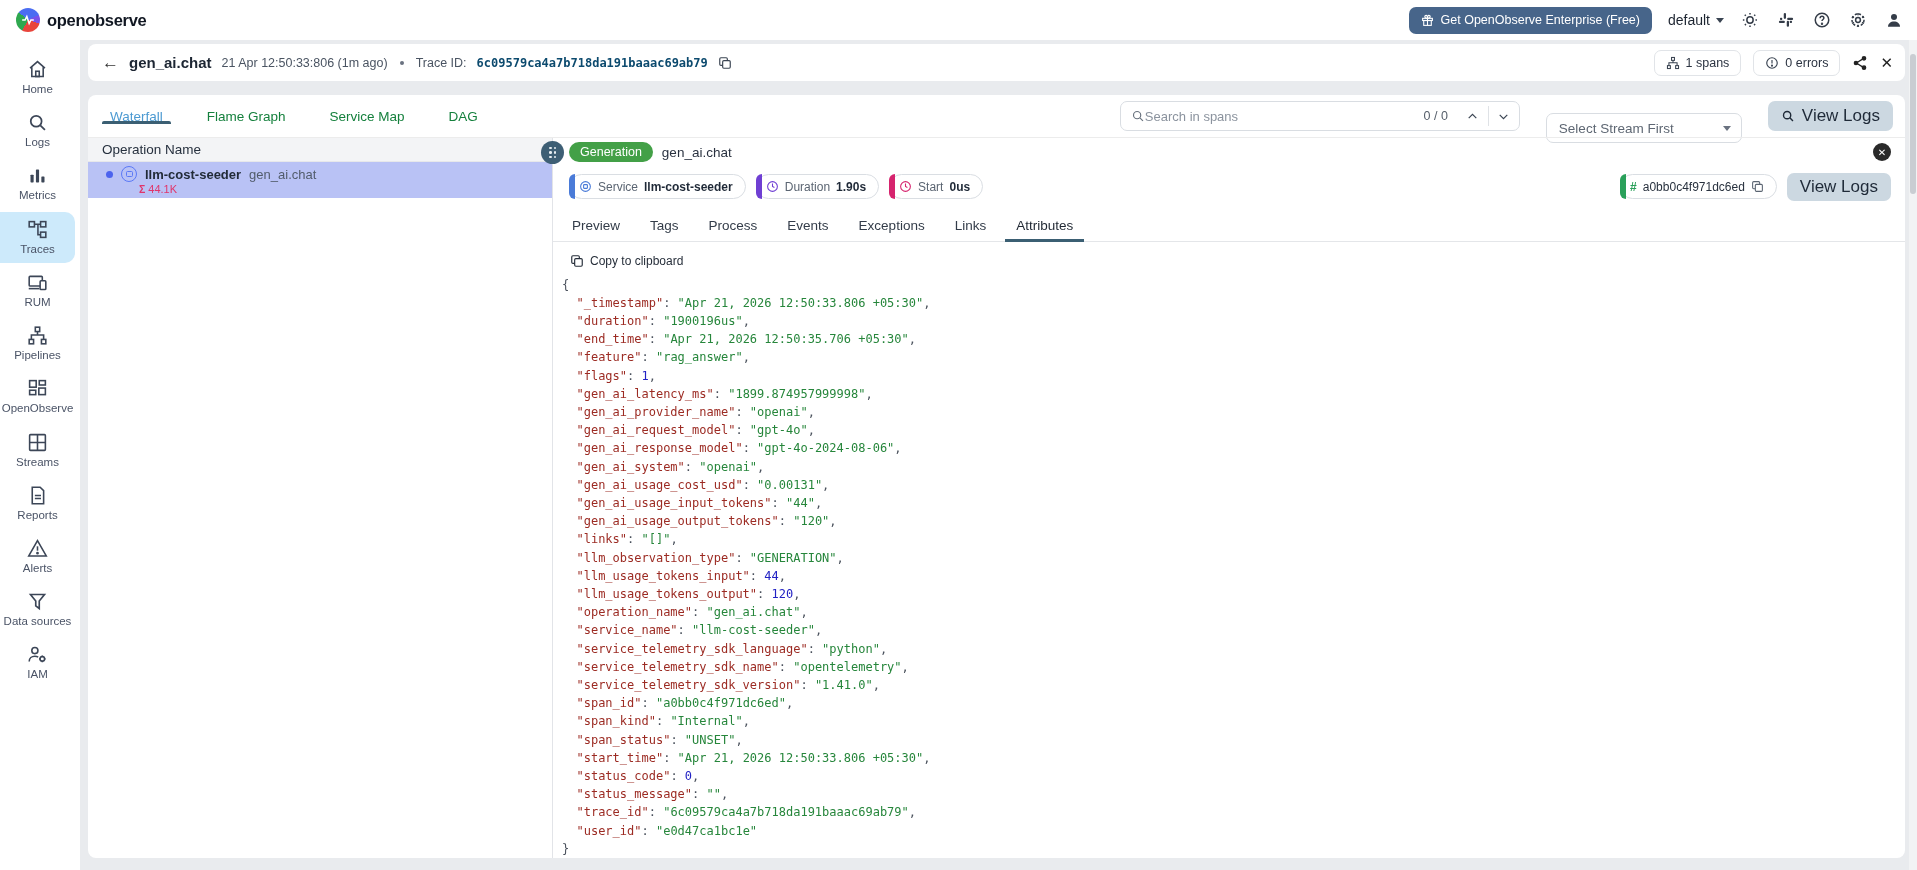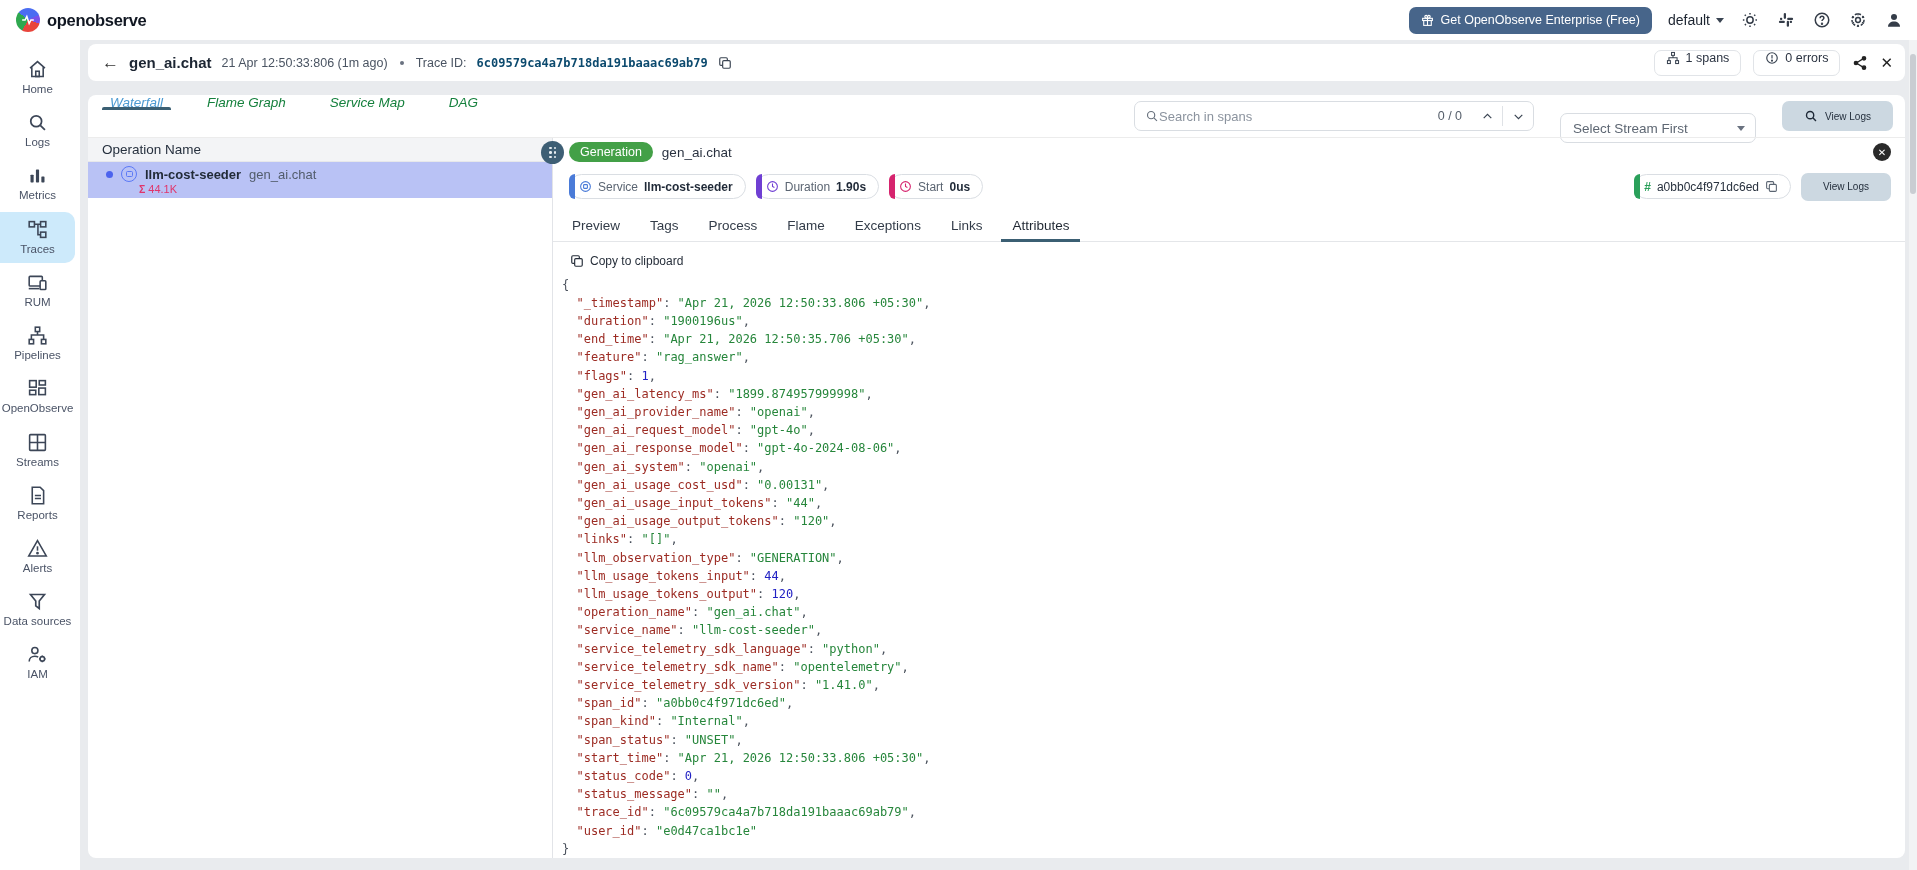--- a/index.html
+++ b/index.html
@@ -36,42 +36,42 @@
   .tc-left { display:flex; align-items:center; gap:10px; }
   .back-arrow { font-size:17px; color:#333; cursor:pointer; line-height:1; }
   .trace-title { font-size:15px; font-weight:bold; color:#1d2633; }
   .trace-time { font-size:12.5px; color:#4a5462; }
   .dot-sep { width:4px; height:4px; border-radius:50%; background:#6a7280; margin:0 2px; }
   .trace-id-label { font-size:12.5px; color:#4a5462; }
   .trace-id { font-family:"DejaVu Sans Mono", monospace; font-size:12px; font-weight:bold; color:#0c4a6e; }
   .copy-ic { cursor:pointer; display:inline-flex; }
   .copy-ic svg { width:14px; height:14px; }
   .tc-right { display:flex; align-items:center; gap:12px; }
-  .chip { border:1px solid #e1e4e8; border-radius:7px; height:26px; display:flex; gap:6px; padding:0 11px; font-size:12.5px; color:#2c3442; }
+  .chip { border:1px solid #e1e4e8; border-radius:7px; height:26px; display:flex; align-items:center; gap:6px; padding:0 11px; font-size:12.5px; color:#2c3442; }
   .chip svg { width:14px; height:14px; }
   .hdr-action { cursor:pointer; display:flex; align-items:center; }
   .hdr-action svg { width:16px; height:16px; }
   .x-glyph { font-size:15px; color:#222; }
 
   
   .content-card { background:#fff; border-radius:8px; margin-top:14px; flex:1; display:flex; flex-direction:column; min-height:0; margin-bottom:12px; overflow:hidden; }
   .toolbar { height:42px; display:flex; align-items:center; justify-content:space-between; padding:0 12px 0 0; flex-shrink:0; }
-  .view-tabs { display:flex; align-items:flex-start; height:100%;font-style:italic; }
+  .view-tabs { display:flex; align-items:center; height:100%; }
   .vtab { display:flex; align-items:center; padding:0 22px; font-size:13.5px; color:#15803d; cursor:pointer; position:relative; }
   .vtab.active { color:#4c9ad2; }
   .vtab.active::after { content:""; position:absolute; left:14px; right:14px; bottom:0; height:3px; background:#3b5f73; border-radius:2px 2px 0 0; }
   .toolbar-right { display:flex; align-items:center; gap:26px; }
   .searchbox { display:flex; align-items:center; border:1px solid #d9dde2; border-radius:7px; height:30px; width:400px; padding:0 0 0 10px; color:#69727e; }
   .searchbox input { border:none; outline:none; flex:1; font-size:13px; font-family:inherit; color:#2a3240; background:transparent; }
   .searchbox input::placeholder { color:#8b939e; }
   .sb-counter { font-size:12.5px; color:#555e6a; padding:0 10px; white-space:nowrap; }
   .sb-btn { width:30px; height:28px; display:flex; align-items:center; justify-content:center; cursor:pointer; color:#3a4452; }
   .sb-div { width:1px; height:20px; background:#dfe2e6; }
   .stream-select { border:1px solid #d9dde2; border-radius:7px; height:30px; width:196px; display:flex; align-items:center; justify-content:space-between; padding:0 10px 0 12px; color:#5e6773; font-size:13.5px; cursor:pointer;margin-top:24px; }
-  .viewlogs-btn { background:#ccd8e1; border:none; border-radius:7px; height:30px; padding:0 22px; display:flex; align-items:center; gap:7px; font-size:10px; color:#1f2a38; cursor:pointer; font-family:inherit; }
+  .viewlogs-btn { background:#ccd8e1; border:none; border-radius:7px; height:30px; padding:0 13px; display:flex; align-items:center; gap:7px; font-size:17px; color:#1f2a38; cursor:pointer; font-family:inherit; }
   .viewlogs-btn svg { width:14px; height:14px; }
 
   
   .panels { flex:1; display:flex; min-height:0; border-top:1px solid #ececec; }
   .left-panel { width:465px; flex-shrink:0; border-right:1px solid #e2e4e8; display:flex; flex-direction:column; }
   .op-header { background:#f3f4f6; height:24px; display:flex; align-items:center; padding-left:14px; font-size:13.5px; color:#26303e; border-bottom:1px solid #e7e8ea; }
   .span-row { background:#b9c2f5; padding:4px 8px 3px 18px; cursor:pointer; }
   .span-line1 { display:flex; align-items:center; gap:8px; }
   .sel-dot { width:7px; height:7px; border-radius:50%; background:#4c63ee; flex-shrink:0; }
   .svc-circ { width:16px; height:16px; border:1.5px solid #5b79f5; border-radius:50%; display:flex; align-items:center; justify-content:center; flex-shrink:0; }
@@ -447,21 +447,21 @@
               <button class="viewlogs-btn" style="height:28px">
                 <span>View Logs</span>
               </button>
             </div>
           </div>
 
           <div class="detail-tabs">
             <div class="dtab">Preview</div>
             <div class="dtab">Tags</div>
             <div class="dtab">Process</div>
-            <div class="dtab">Flame</div>
+            <div class="dtab">Events</div>
             <div class="dtab">Exceptions</div>
             <div class="dtab">Links</div>
             <div class="dtab active">Attributes</div>
           </div>
 
           <div class="copy-row">
             <svg viewBox="0 0 24 24" fill="none" stroke="#262e3a" stroke-width="2">
                 <rect x="8" y="8" width="13" height="13" rx="2"></rect>
                 <path d="M16 8V5a2 2 0 0 0-2-2H5a2 2 0 0 0-2 2v9a2 2 0 0 0 2 2h3"></path>
               </svg>

